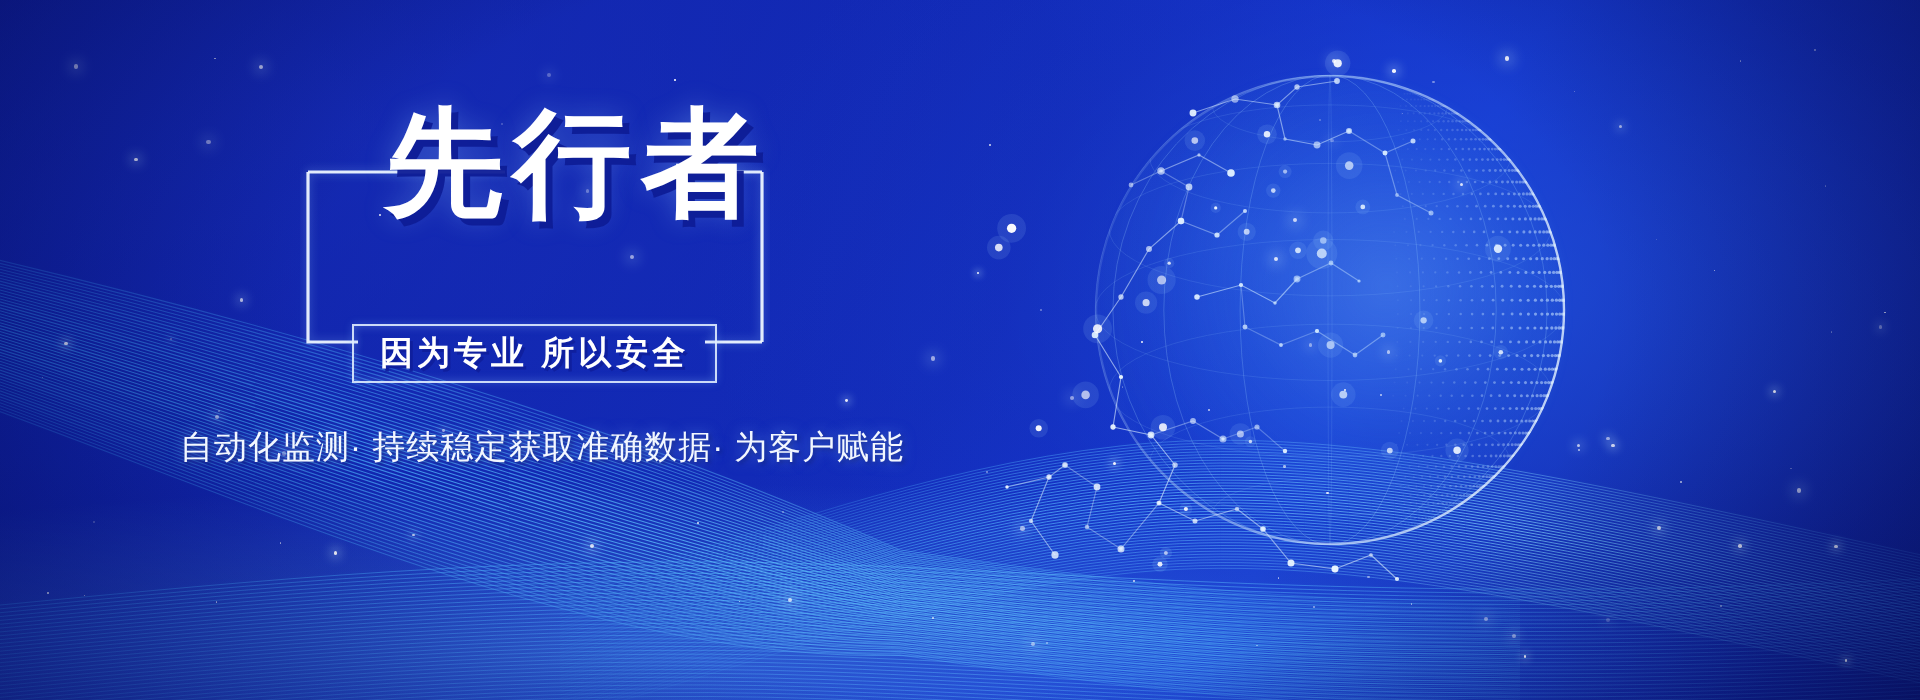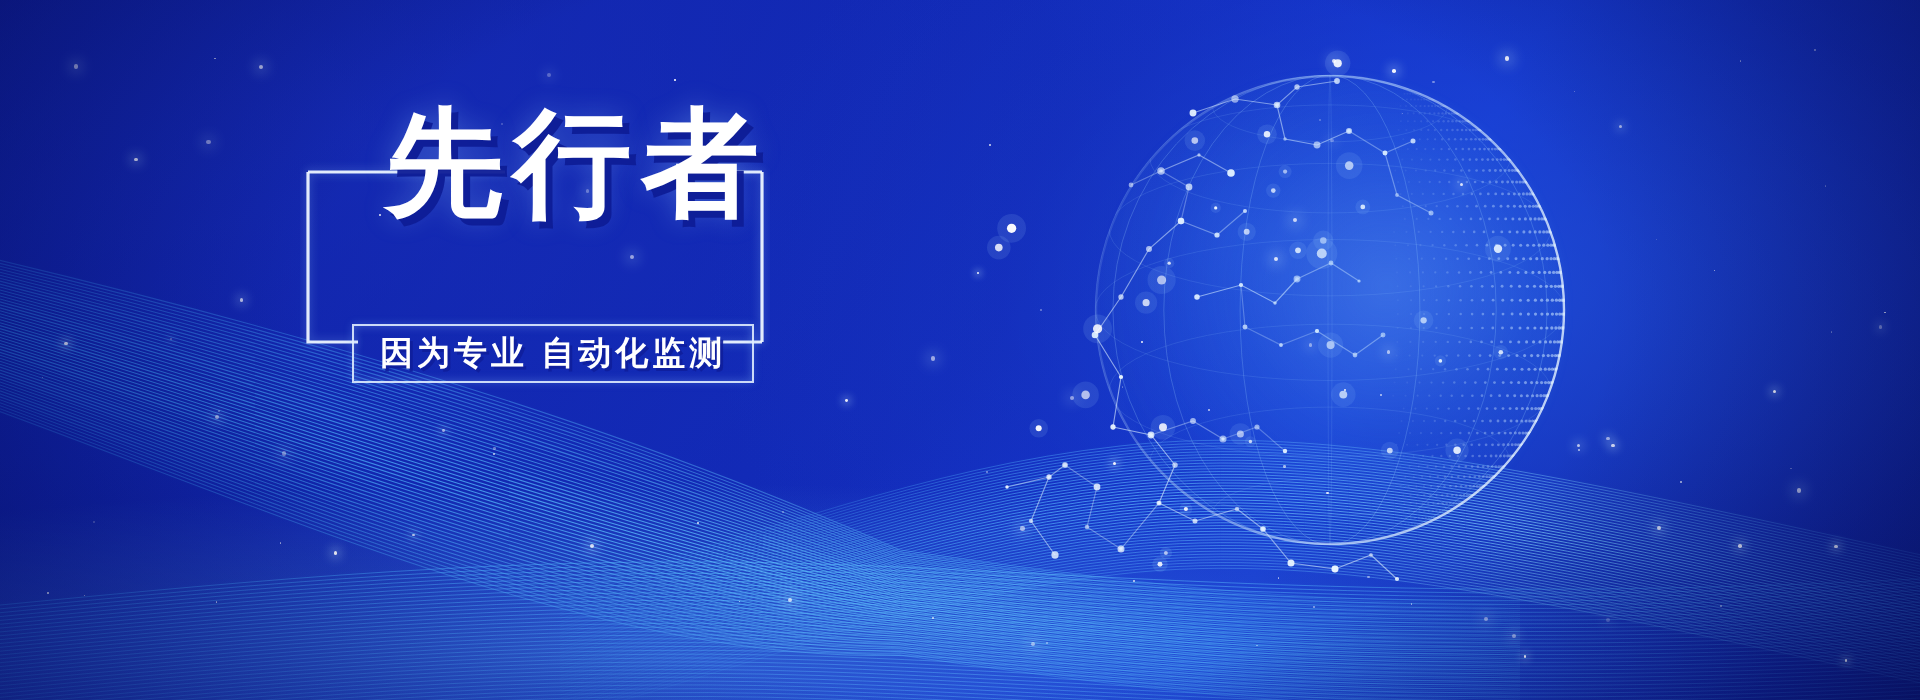--- a/index.html
+++ b/index.html
@@ -1695,18 +1695,19 @@
         <path d="M 462 62 L 462 232"></path>
         <path d="M 462 62 L 390 62"></path>
         <path d="M 462 232 L 405 232"></path>
       </g>
     </svg>
 
     <div class="headline">先行者</div>
 
 
     <div class="slogan-box">
-      <div class="slogan">因为专业  自动化监测</div>
+      <div class="slogan">因为专业  所以安全</div>
     </div>
 
+    <div class="tagline">自动化监测· 持续稳定获取准确数据· 为客户赋能</div>
   </div>
 
 </div>
 
 </body></html>

